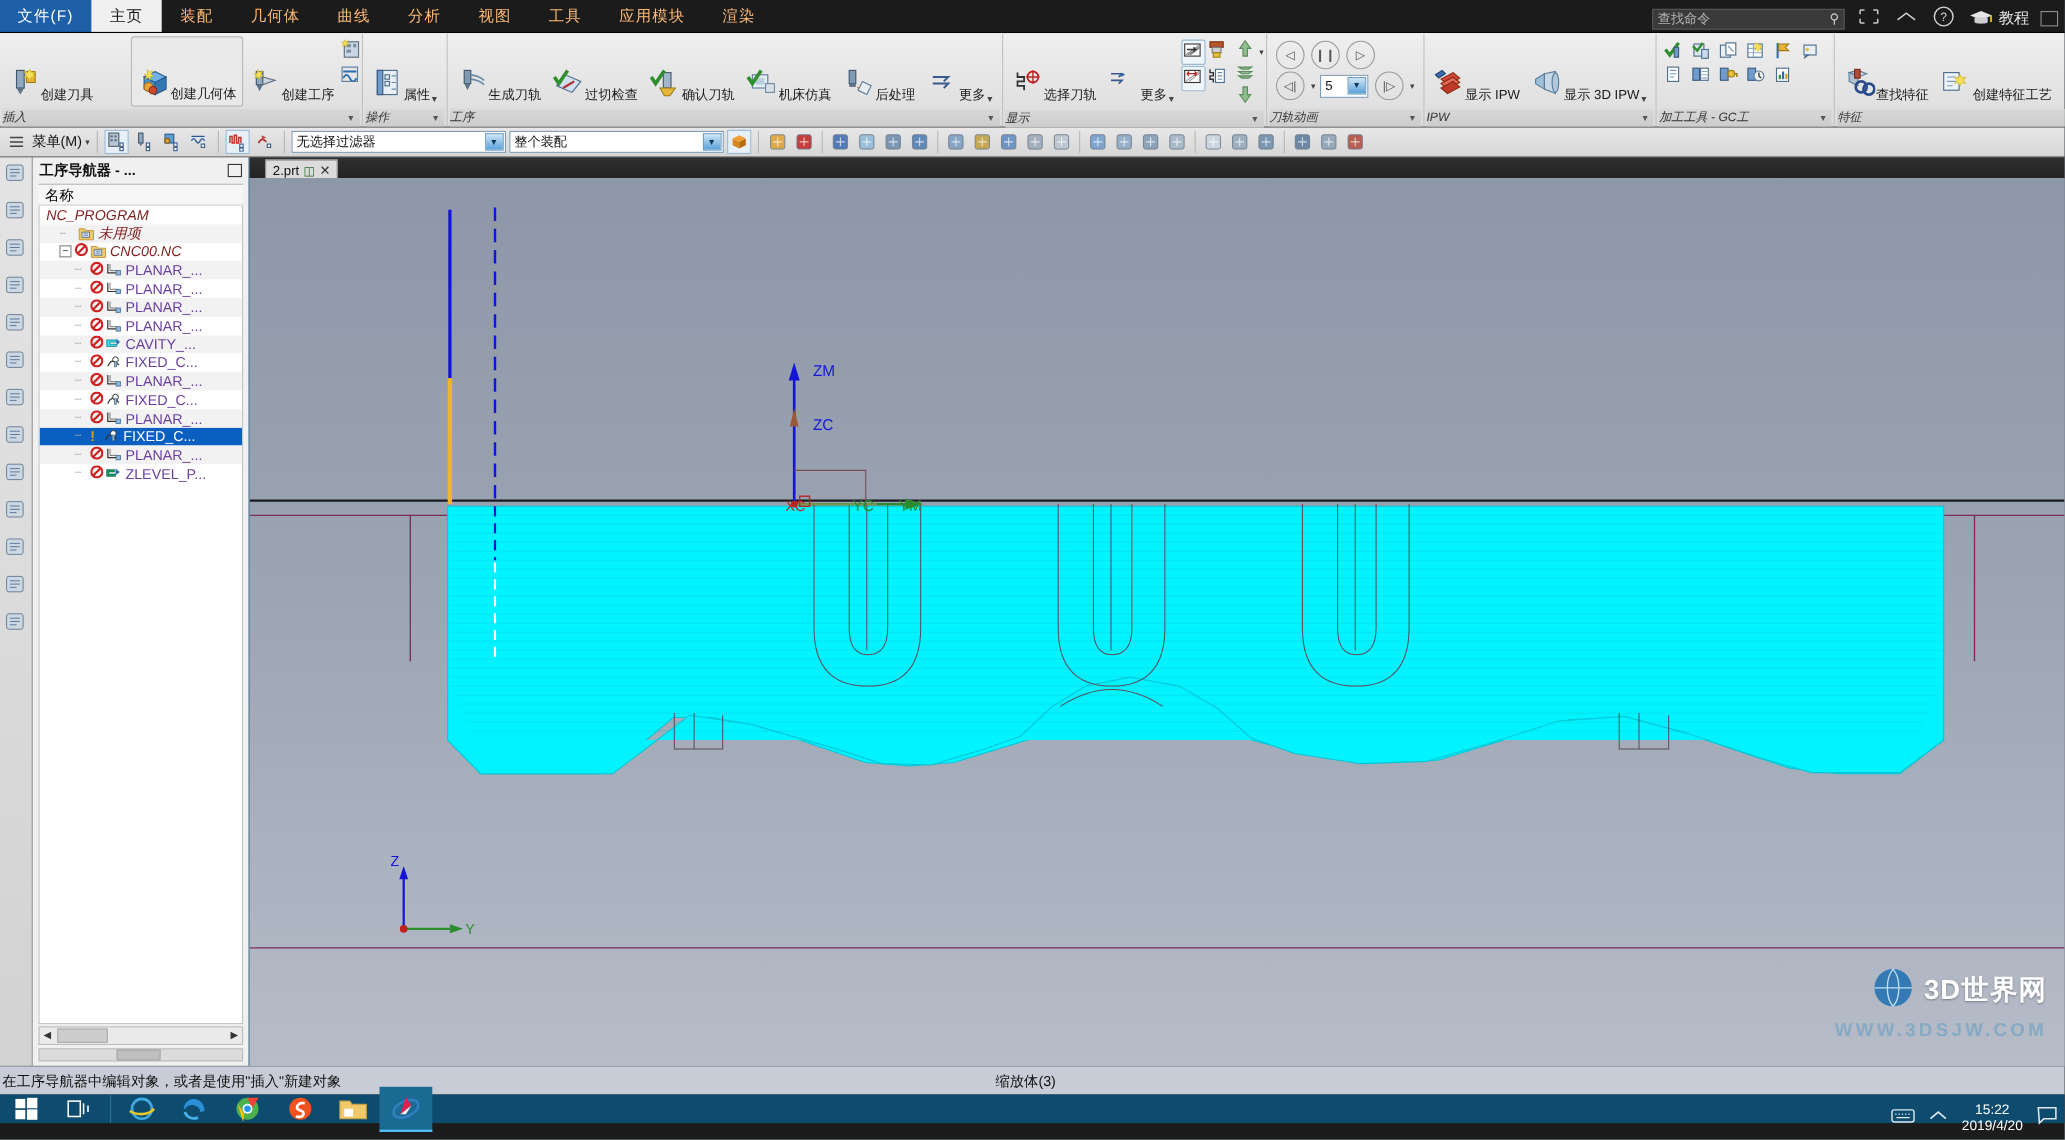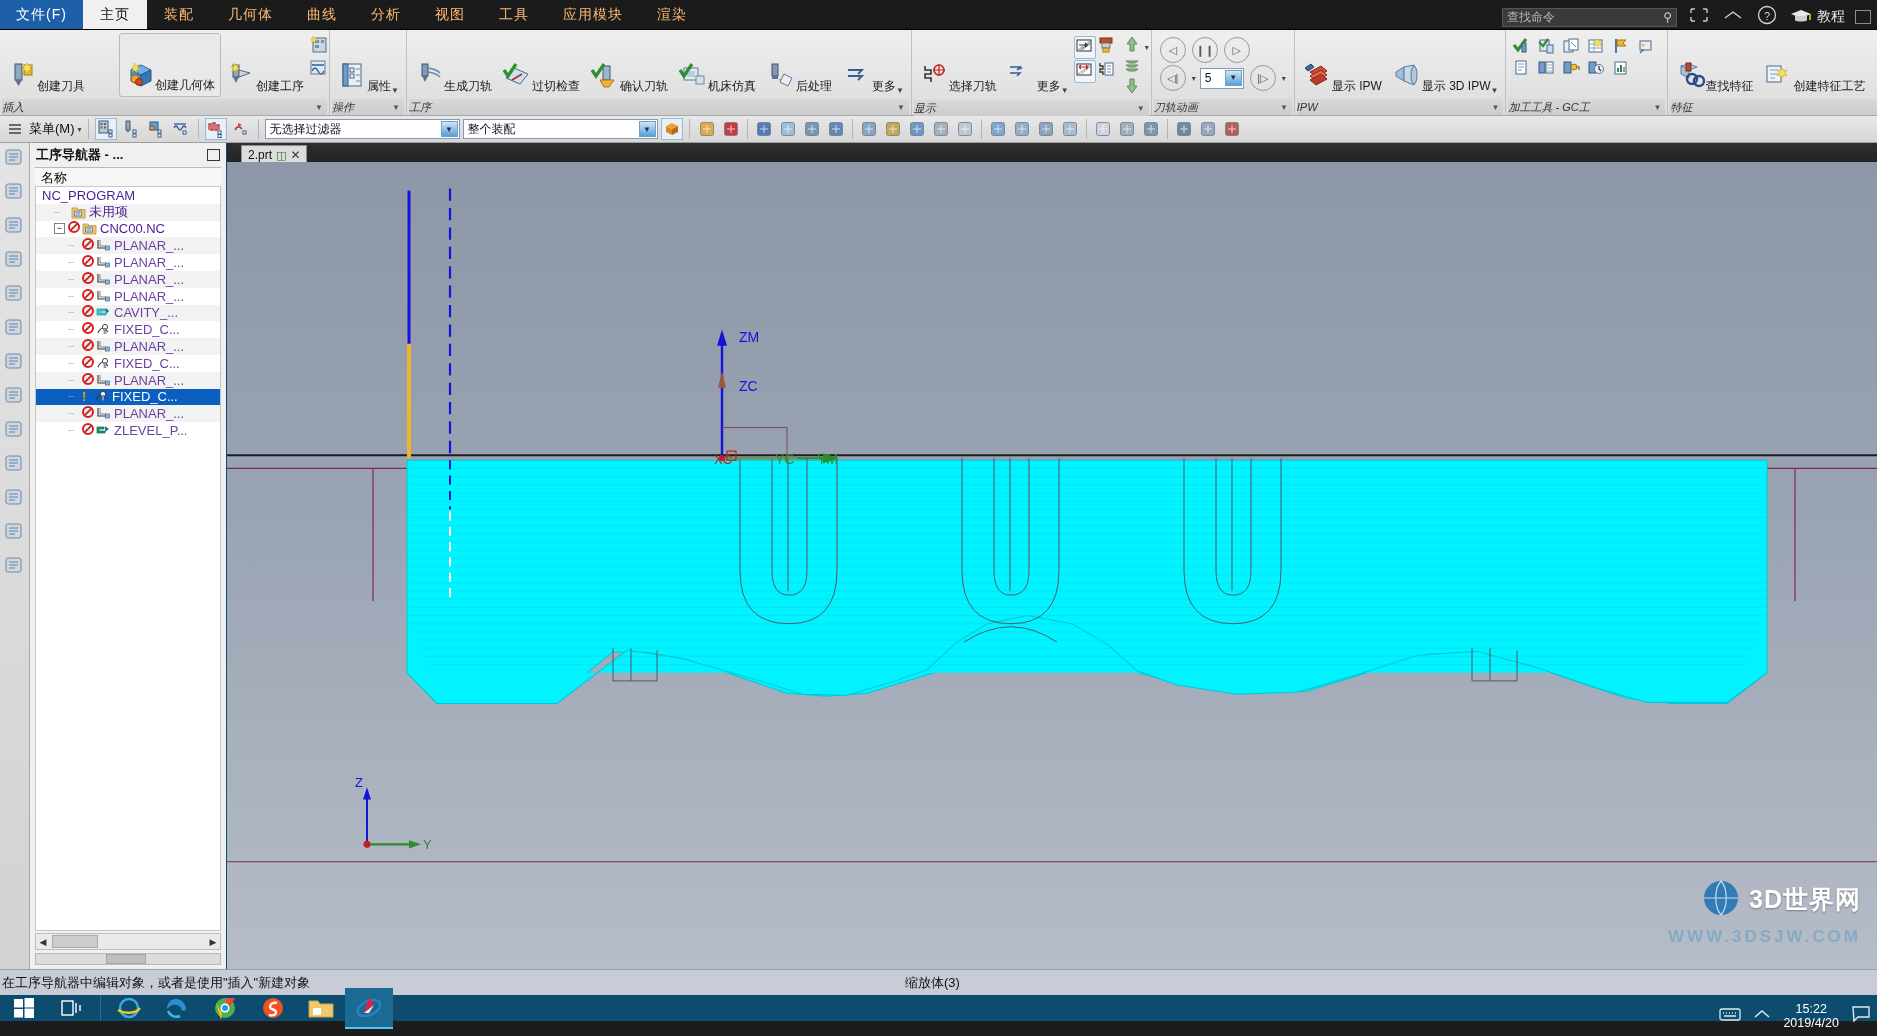--- a/index.html
+++ b/index.html
@@ -96,21 +96,21 @@
   .navhead .pinbox{width:13px;height:12px;border:1.5px solid #333;}
   .navcolhead{ height:20px; background:#f6f6f6; border-top:1px solid #b9b9b9;
     border-bottom:1px solid #c9c9c9; font-size:13px; padding-left:6px; line-height:20px;
     margin:0 5px;}
   .tree{ flex:1; background:#fff; margin:0 5px; border:1px solid #c4c4c4; border-top:none;
     overflow:hidden; position:relative;}
   .trow{ height:16.8px; display:flex; align-items:center; font-size:13px;
     white-space:nowrap; padding-left:2px; }
   .trow .ind{ display:inline-block; }
   .tname{ color:#6a3fa0; }
-  .tname.black{ color:#4c1d95; }
+  .tname.black{ color:#7f1d1d;font-style:italic; }
   .trow.sel{ background:#0a5fc0; }
   .trow.sel .tname{ color:#fff; }
   .trow.alt{ background:#f2f2f2; }
   .navscroll{ height:17px; margin:2px 5px 3px 5px; border:1px solid #bdbdbd;
     background:#eaeaea; display:flex; align-items:center; justify-content:space-between;}
   .navscroll .sbtn{width:14px;height:14px;font-size:9px;display:flex;align-items:center;
     justify-content:center;color:#333;}
   .navscroll .thumb{height:13px;background:#cdcdcd;border:1px solid #aaa;}
   .hscroll2{ height:12px; margin:0 5px 4px; background:#dcdcdc; border:1px solid #bbb;}
   

